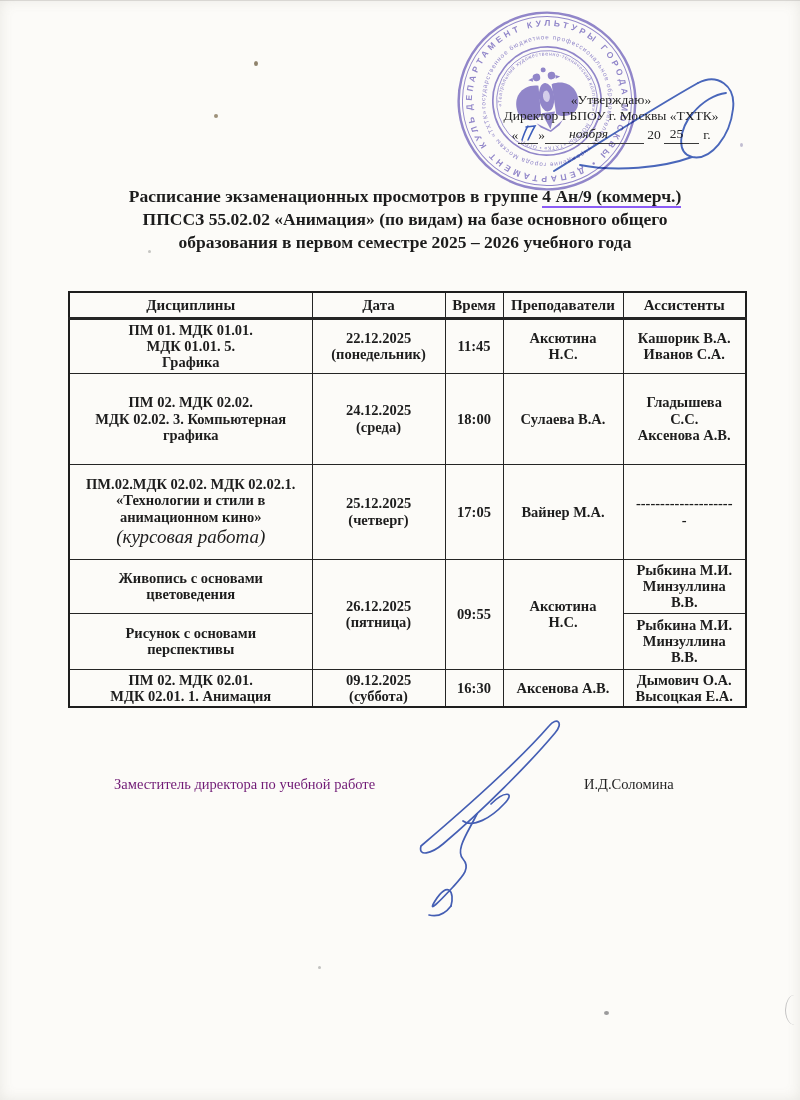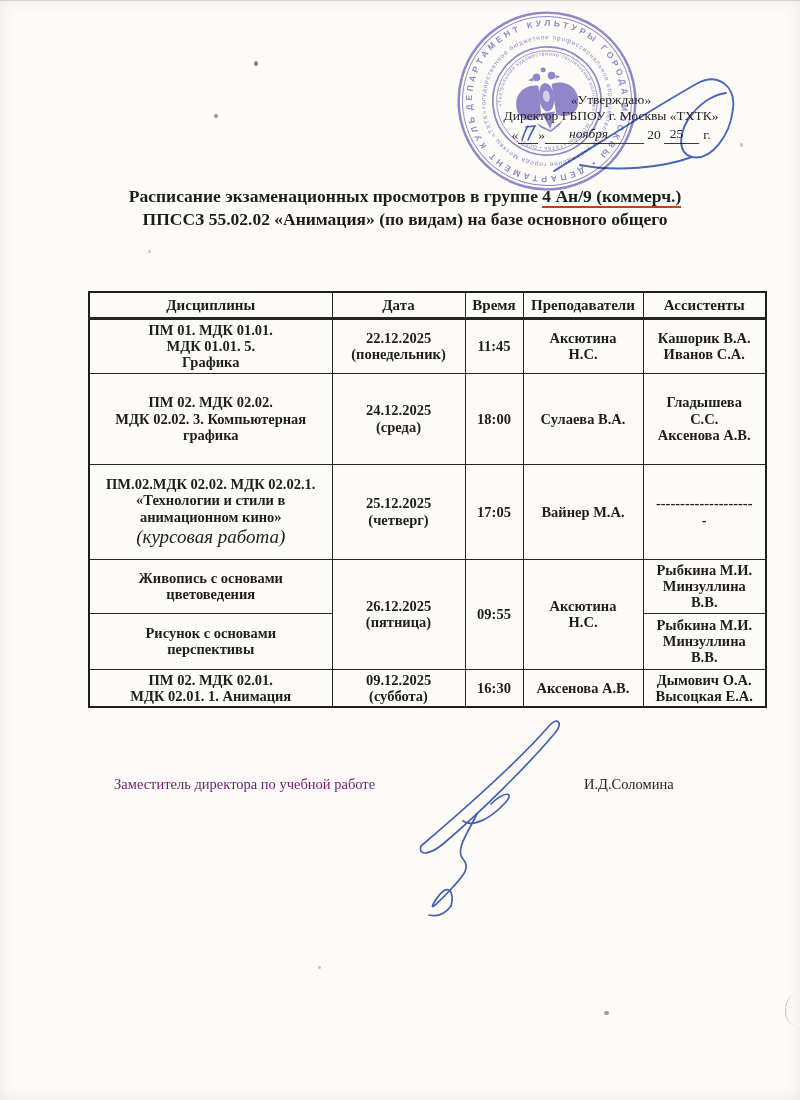--- a/index.html
+++ b/index.html
@@ -22,29 +22,29 @@
   .hand-day{position:relative;display:inline-block;width:20px;height:16px;border-bottom:1px solid #3a3a3a;vertical-align:bottom;}
   .hand-day svg{position:absolute;left:0;top:-4px;}
   
   .stamp{position:absolute;left:450px;top:6px;width:194px;height:190px;
     mix-blend-mode:multiply;opacity:.82;transform:rotate(-7deg);pointer-events:none;}
   .dir-sign{position:absolute;left:540px;top:70px;width:212px;height:122px;
     mix-blend-mode:multiply;pointer-events:none;}
   
   .title{position:absolute;top:185px;left:55px;width:700px;text-align:center;
     font-weight:bold;font-size:17.5px;line-height:1.3;color:#1c1c1c;}
-  .title .ul{border-bottom:2px solid #c2410c;padding-bottom:0px;}
+  .title .ul{border-bottom:2px solid #8b5cf6;padding-bottom:0px;}
   
   table.sched{position:absolute;left:68px;top:291px;width:677px;border-collapse:collapse;
     table-layout:fixed;}
   table.sched th, table.sched td{
     border:1.5px solid #252525;text-align:center;vertical-align:middle;
     white-space:pre-line;padding:2px 4px;color:#1d1d1d;
     font-weight:bold;font-size:14.5px;line-height:1.12;overflow:hidden;}
-  table.sched{border:2px solid #1e1e1e;margin-left:20px;}
+  table.sched{border:2px solid #1e1e1e;}
   table.sched th{font-size:15px;height:22px;padding:1px 2px;}
   tr.hdr th{border-bottom-width:3px;}
   td.hsep{border-bottom-width:3px;}
   td.assist{font-weight:normal;font-size:14.5px;}
   td.thin-split{border-bottom-width:1.5px;}
   span.note{display:block;font-weight:normal;font-style:italic;font-size:19px;margin-top:1px;}
   
   .footer-left{position:absolute;left:114px;top:776px;font-size:14.5px;color:#701a75;}
   .footer-right{position:absolute;left:584px;top:776px;font-size:14.5px;color:#242424;text-align:center;}
   .main-sign{position:absolute;left:393px;top:718px;width:232px;height:200px;
@@ -132,20 +132,21 @@
     <g stroke="#3b5cbb" stroke-width="1.9" fill="none" stroke-linecap="round" opacity="0.92">
       <path d="M14,101 C58,74 110,40 158,13"></path>
       <path d="M158,13 C177,3 196,15 193,39 C190,66 171,91 152,87 C136,83 139,59 153,43 C162,32 175,24 186,23"></path>
       <path d="M152,87 C122,98 76,102 40,95"></path>
     </g>
   </svg>
 
   <div class="title">
     <div><span>Расписание экзаменационных просмотров в группе </span><span class="ul">4 Ан/9 (коммерч.)</span></div>
     <div>ППССЗ 55.02.02 «Анимация» (по видам)  на базе основного общего</div>
+    <div>образования в первом семестре 2025 – 2026 учебного года</div>
   </div>
 
   <table class="sched">
     <colgroup>
       <col style="width:243px">
         <col style="width:133px">
         <col style="width:58px">
       <col style="width:120px">
         <col style="width:123px">
     </colgroup>

